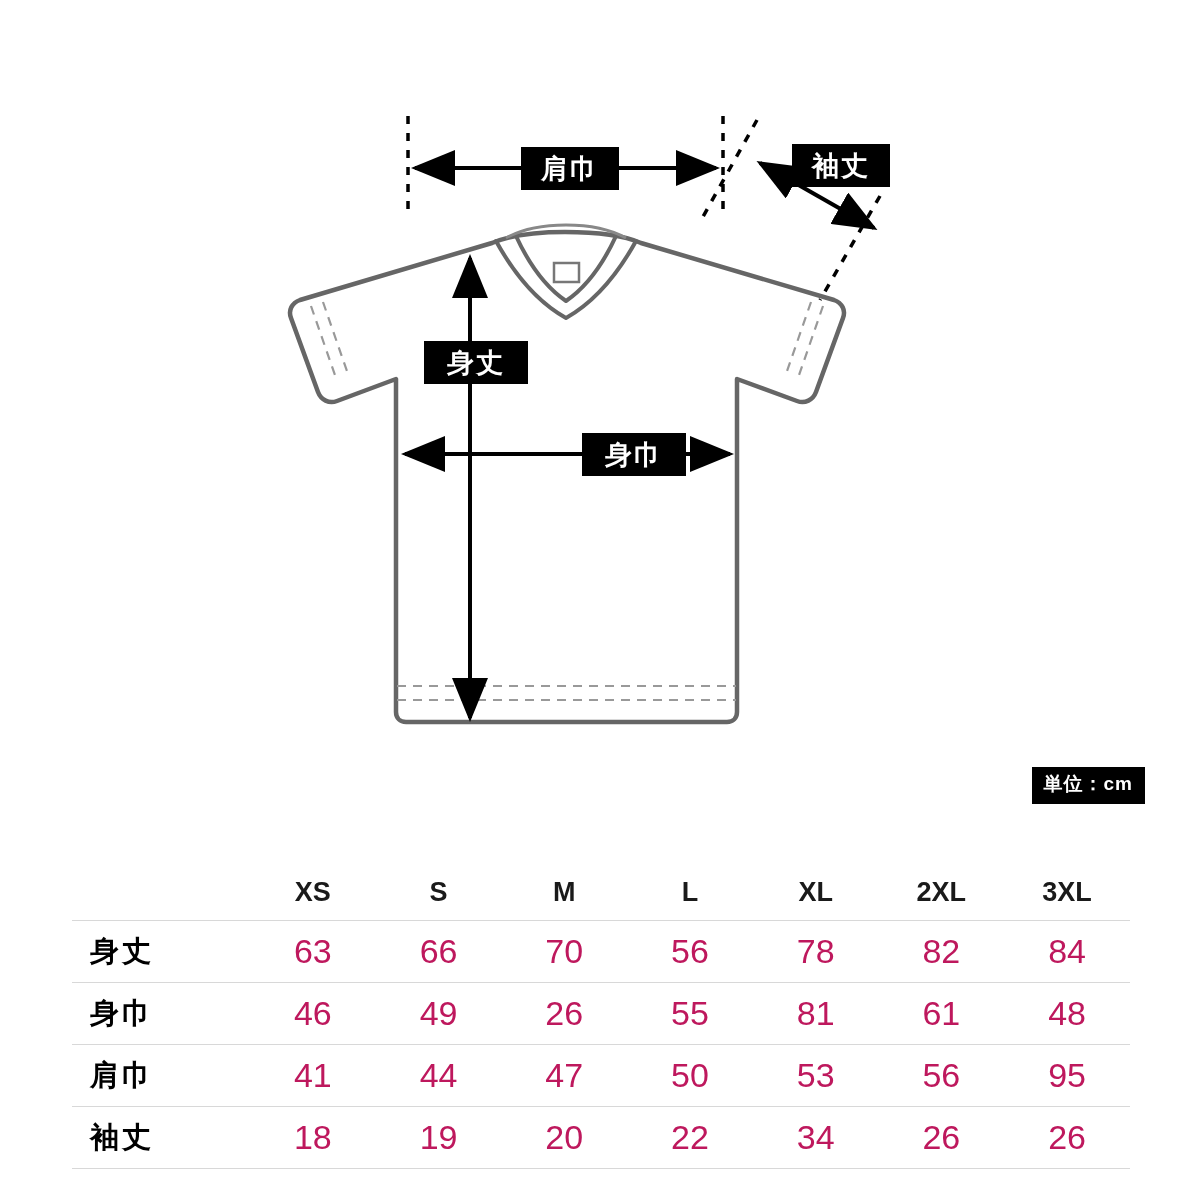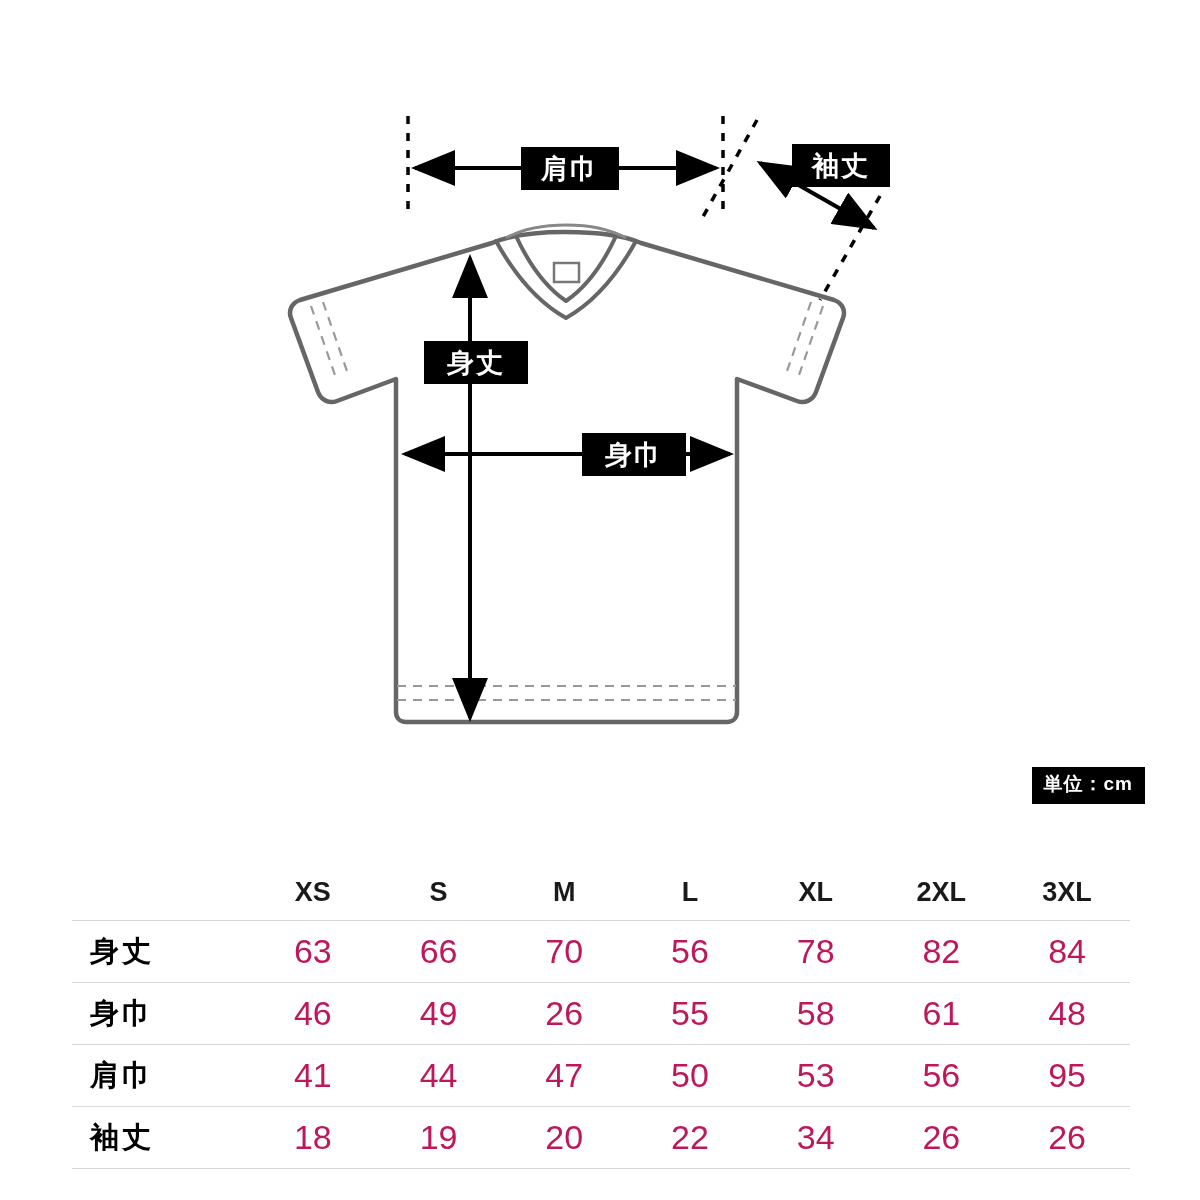--- a/index.html
+++ b/index.html
@@ -246,21 +246,21 @@
         <td>78</td>
         <td>82</td>
         <td>84</td>
       </tr>
       <tr>
         <th class="row-head">身巾</th>
         <td>46</td>
         <td>49</td>
         <td>26</td>
         <td>55</td>
-        <td>58</td>
+        <td>81</td>
         <td>61</td>
         <td>48</td>
       </tr>
       <tr>
         <th class="row-head">肩巾</th>
         <td>41</td>
         <td>44</td>
         <td>47</td>
         <td>50</td>
         <td>53</td>

